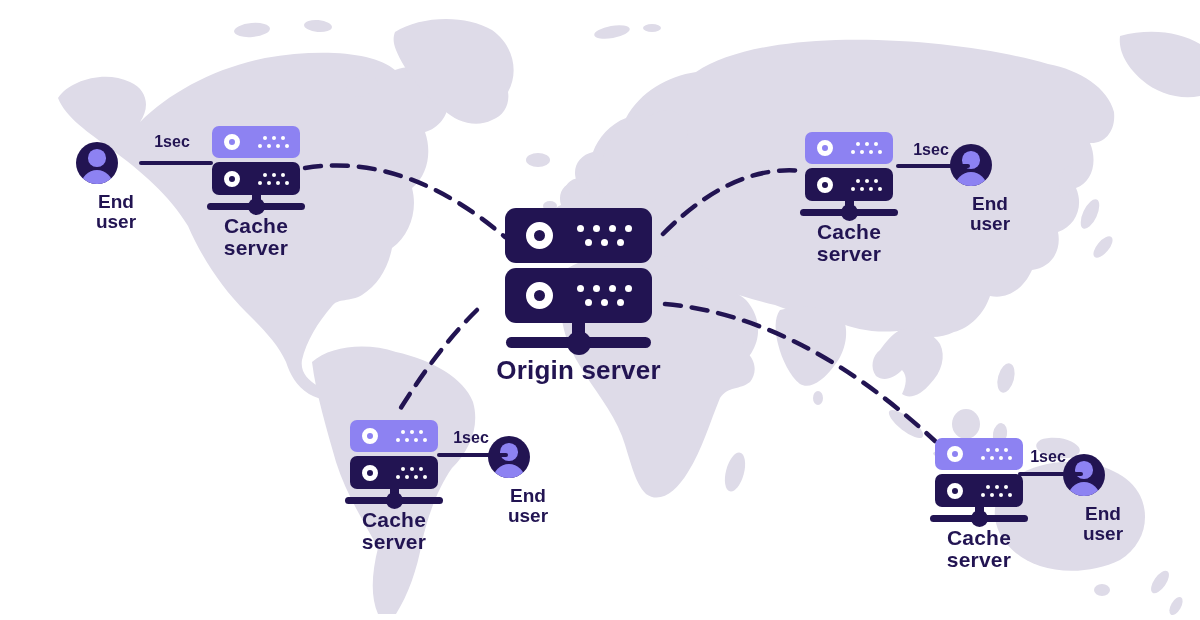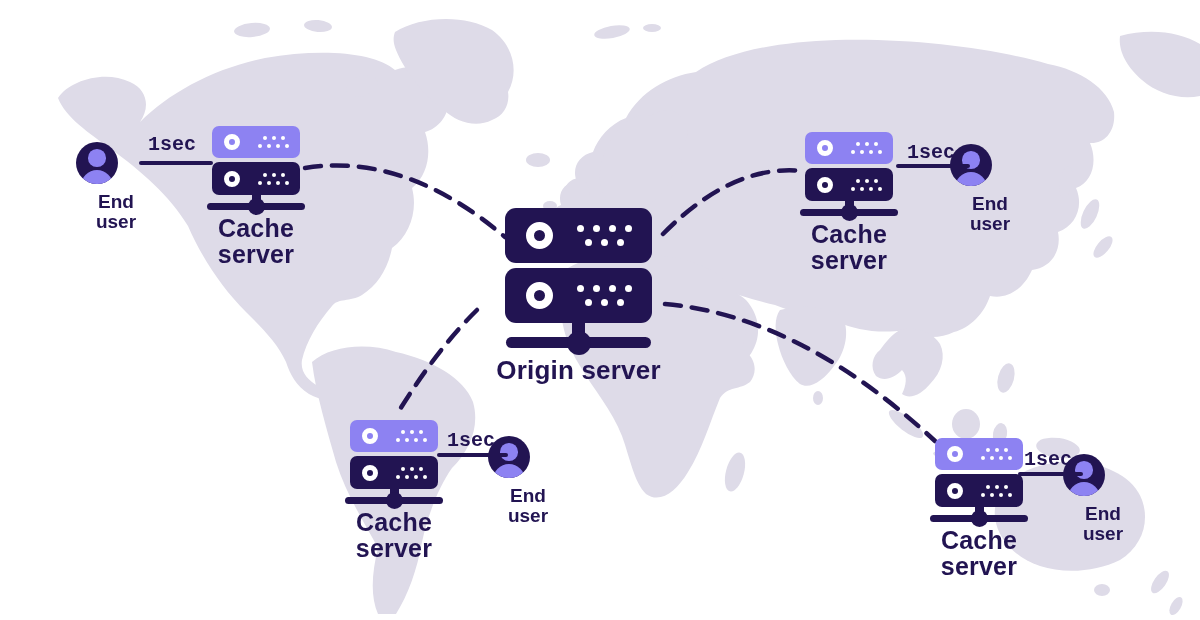--- a/index.html
+++ b/index.html
@@ -21,21 +21,21 @@
   .unit{height:32px;border-radius:7px;display:flex;align-items:center;padding:0 11px 0 12px;box-sizing:border-box;}
   .unit-purple{background:var(--purple);}
   .unit-navy{background:var(--navy);height:33px;}
   .donut{width:6px;height:6px;border:5px solid #fff;border-radius:50%;flex:0 0 auto;}
   .dots{margin-left:auto;display:flex;flex-direction:column;align-items:center;gap:4px;}
   .dr{display:flex;gap:5px;}
   .dr i{display:inline-block;width:4px;height:4px;border-radius:50%;background:#fff;}
   .srv-stem{width:9px;height:8px;background:var(--navy);}
   .srv-bar{position:relative;width:98px;height:7px;border-radius:4px;background:var(--navy);}
   .srv-bar::after{content:"";position:absolute;left:50%;top:50%;width:17px;height:17px;margin:-8.5px 0 0 -8.5px;border-radius:50%;background:var(--navy);}
-  .srv-label{margin-top:5px;width:90px;text-align:center;font-size:25px;font-weight:700;line-height:1.05;letter-spacing:.2px;}
+  .srv-label{margin-top:5px;width:90px;text-align:center;font-size:21px;font-weight:700;line-height:1.05;letter-spacing:.2px;}
 
   
   .srv--origin{width:147px;justify-content:space-between;}
   .srv--origin .srv-units{width:147px;gap:5px;}
   .srv--origin .unit{height:55px;border-radius:11px;padding:0 20px 0 21px;background:var(--navy);}
   .srv--origin .donut{width:11px;height:11px;border-width:8px;}
   .srv--origin .dots{gap:7px;}
   .srv--origin .dr{gap:9px;}
   .srv--origin .dr i{width:7px;height:7px;}
   .srv--origin .srv-stem{width:13px;height:14px;}
@@ -45,21 +45,21 @@
 
   
   .usr-wrap{position:absolute;width:80px;display:flex;flex-direction:column;align-items:flex-start;gap:8px;}
   .usr{position:relative;width:42px;height:42px;border-radius:50%;background:var(--navy);overflow:hidden;flex:0 0 auto;}
   .usr-head{position:absolute;left:50%;top:17%;width:42%;height:42%;margin-left:-21%;border-radius:50%;background:var(--purple);}
   .usr-body{position:absolute;left:50%;bottom:-14%;width:78%;height:48%;margin-left:-39%;border-radius:999px 999px 0 0;background:var(--purple);}
   .usr-label{text-align:center;font-size:19px;font-weight:700;line-height:1.06;}
 
   
   .lat-line{position:absolute;height:4px;border-radius:2px;background:var(--navy);}
-  .lat-label{position:absolute;width:70px;text-align:center;font-size:20px;font-weight:700;font-family:Liberation Mono, monospace;}
+  .lat-label{position:absolute;width:70px;text-align:center;font-size:16px;font-weight:700;}
 
   .title{position:absolute;left:63px;top:492px;font-size:40px;font-weight:700;letter-spacing:.5px;}
 
   
   #srv-tl{left:207px;top:126px;}  #usr-tl{left:76px;top:142px;}  #line-tl{left:139px;top:161px;width:74px;} #lat-tl{left:137px;top:133px;}
   #srv-tr{left:800px;top:132px;}  #usr-tr{left:950px;top:144px;} #line-tr{left:896px;top:164px;width:74px;} #lat-tr{left:896px;top:141px;}
   #srv-bl{left:345px;top:420px;}  #usr-bl{left:488px;top:436px;} #line-bl{left:437px;top:453px;width:71px;} #lat-bl{left:436px;top:429px;}
   #srv-br{left:930px;top:438px;}  #usr-br{left:1063px;top:454px;}#line-br{left:1018px;top:472px;width:65px;}#lat-br{left:1013px;top:448px;}
   #srv-origin{left:505px;top:208px;}
 </style>

